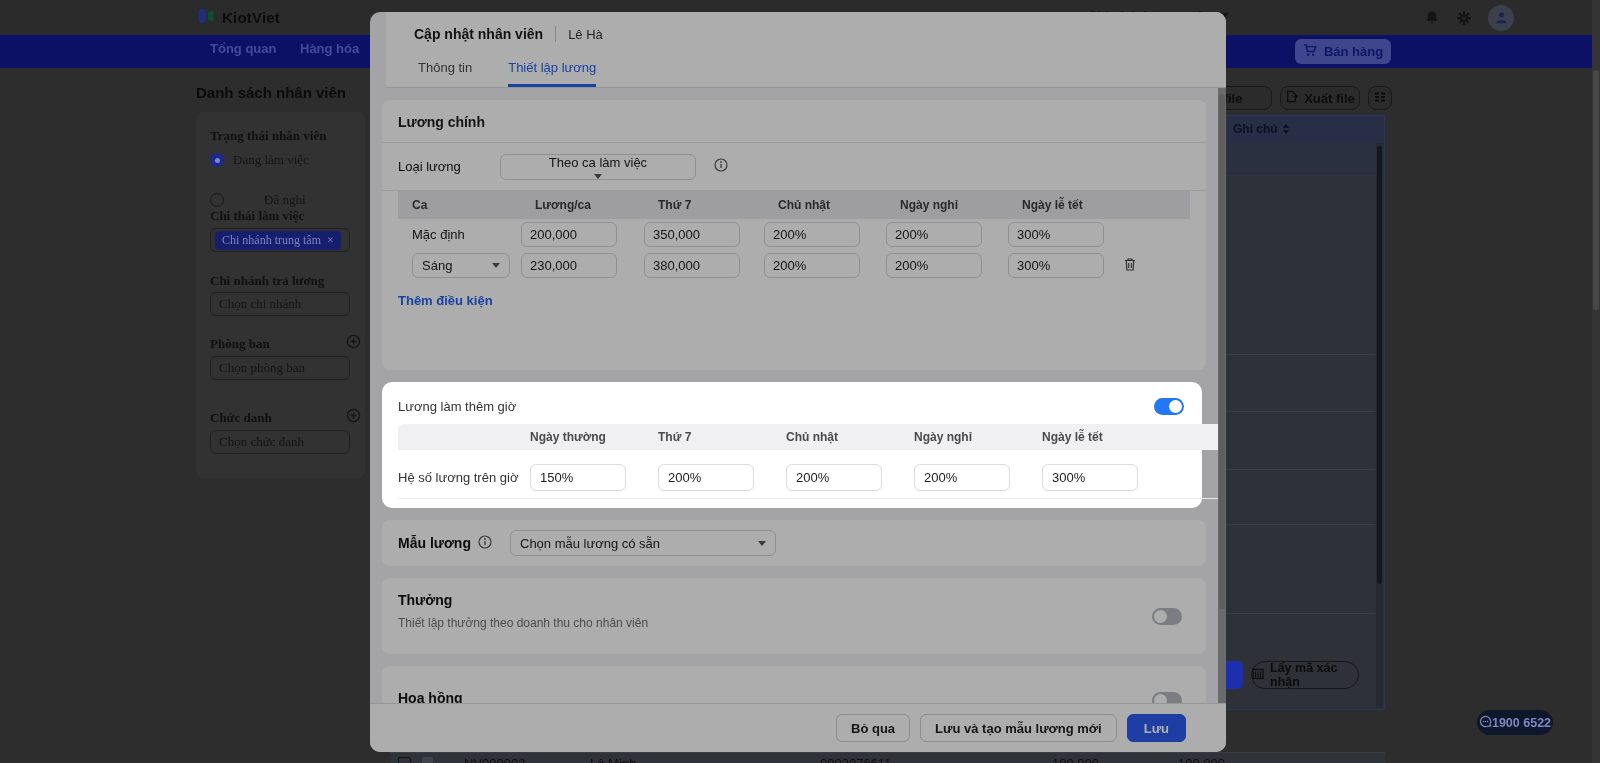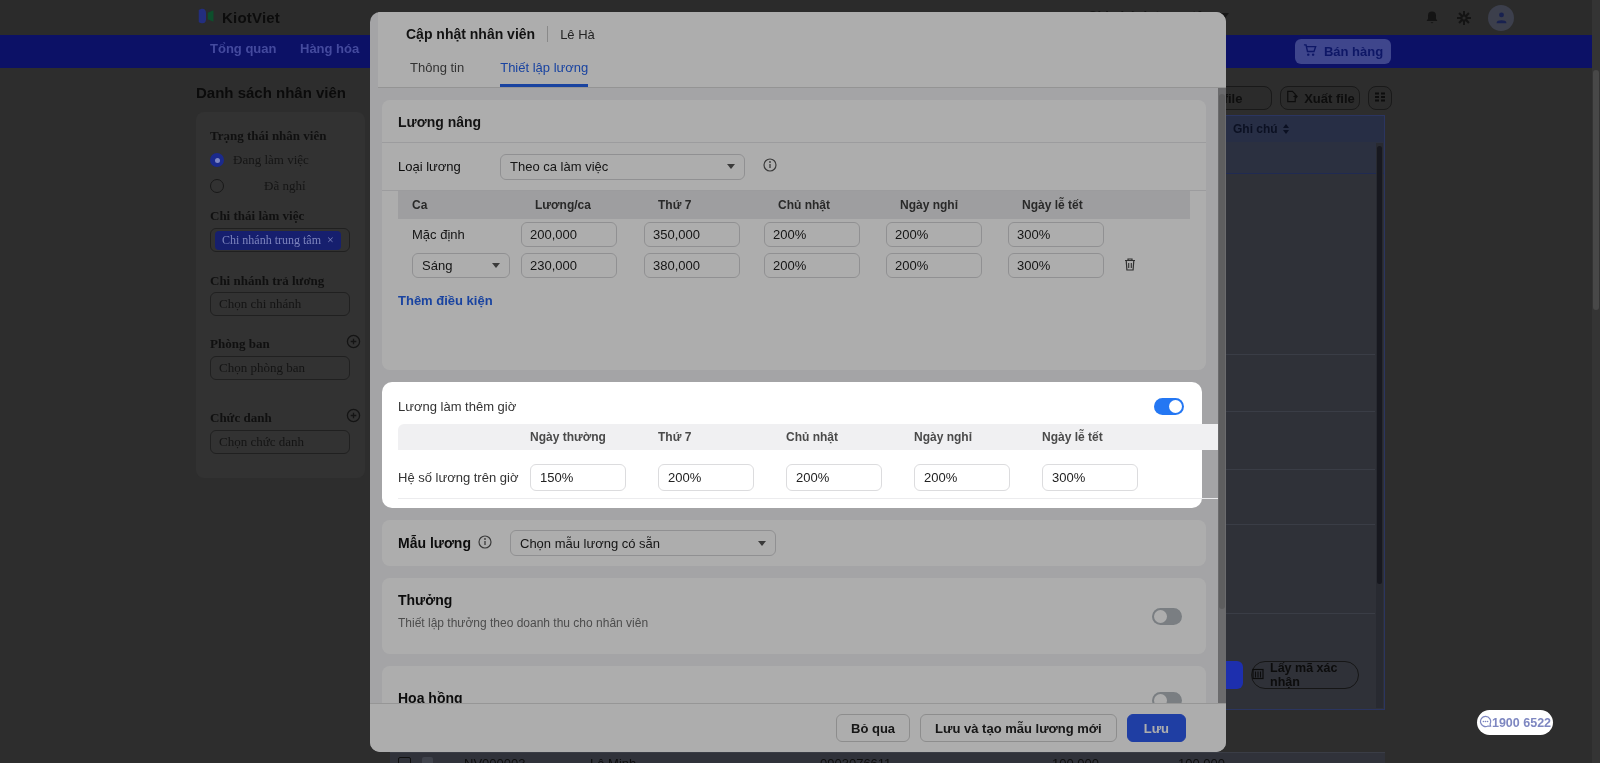--- a/index.html
+++ b/index.html
@@ -42,28 +42,28 @@
   .d-line{position:absolute;left:1px;right:9px;height:1px;background:#3a3d46;}
   .bg-vscroll{position:absolute;right:1px;top:27px;width:7px;bottom:1px;background:#282a31;}
   .bg-vthumb{position:absolute;left:1px;top:3px;width:5px;height:438px;border-radius:3px;background:#17181f;}
   .stub-btn{position:absolute;left:813px;top:545px;width:39px;height:28px;background:#1d2fae;border-radius:6px;}
   .code-btn{position:absolute;left:860px;top:545px;width:108px;height:28px;border:1px solid #161616;border-radius:14px;box-sizing:border-box;
             display:flex;align-items:center;justify-content:center;gap:6px;font-weight:bold;font-size:12.5px;color:#0c0c0c;background:#2f3138;}
   .bottom-row{position:absolute;left:390px;top:752px;width:995px;height:11px;background:#30323a;border-top:1px solid #3a3d46;color:#0e0e0e;}
   .br-item{position:absolute;top:3px;font-size:13px;}
   .br-check{position:absolute;left:8px;top:4px;width:11px;height:11px;border:1px solid #101010;border-radius:2px;}
   .br-ic{position:absolute;left:32px;top:4px;width:11px;height:11px;background:#40434c;border-radius:2px;}
-  .support-pill{position:absolute;left:1477px;top:710px;width:76px;height:25px;background:#ffffff;border-radius:14px;
+  .support-pill{position:absolute;left:1477px;top:710px;width:76px;height:25px;background:#0f172a;border-radius:14px;
                 display:flex;align-items:center;justify-content:center;color:#7e87c1;font-weight:bold;font-size:12.5px;}
   .page-scroll{position:absolute;right:0;top:0;width:8px;height:763px;background:#343434;}
   .page-thumb{position:absolute;left:1px;top:70px;width:6px;height:240px;border-radius:3px;background:#484848;}
   
   .modal{position:absolute;left:370px;top:12px;width:856px;height:740px;background:#a4a4a6;border-radius:10px;overflow:hidden;z-index:10;}
   .dim{filter:brightness(0.68);}
-  .m-header{position:absolute;left:8px;top:0;width:940px;height:76px;background:#ffffff;border-bottom:1px solid #d9d9d9;box-sizing:border-box;}
+  .m-header{position:absolute;left:16px;top:0;width:940px;height:76px;background:#ffffff;border-bottom:1px solid #d9d9d9;box-sizing:border-box;}
   .m-title-row{position:absolute;left:28px;top:14px;display:flex;align-items:center;gap:12px;}
   .m-title{font-size:14px;font-weight:bold;color:#1a1a1a;}
   .m-vbar{width:1px;height:16px;background:#c9c9c9;}
   .m-name{font-size:13px;color:#333;}
   .m-close{position:absolute;right:40px;top:12px;font-size:17px;color:#3a3a3a;cursor:pointer;line-height:1;}
   .m-tabs{position:absolute;left:32px;bottom:0;display:flex;gap:36px;}
   .m-tab{padding-bottom:9px;font-size:13px;color:#4b4b4b;}
   .m-tab.active{color:#2563eb;border-bottom:3px solid #2563eb;}
   .m-body{position:absolute;left:0;top:76px;right:8px;bottom:49px;padding:12px;}
   .card{background:#ffffff;border-radius:8px;margin-bottom:12px;}
@@ -165,21 +165,21 @@
   </div>
 
   <div class="page-title">Danh sách nhân viên</div>
 
   <div class="filter-card">
     <div class="f-label" style="top:16px;">Trạng thái nhân viên</div>
     <div class="radio-row" style="top:40px;">
       <span class="radio sel"></span>
       <span>Đang làm việc</span>
     </div>
-    <div class="radio-row" style="top:66px;gap:40px;">
+    <div class="radio-row" style="top:80px;gap:40px;">
       <span class="radio unsel"></span>
       <span>Đã nghỉ</span>
     </div>
     <div class="f-label" style="top:96px;">Chi thái làm việc</div>
     <div class="f-input" style="top:116px;">
       <span class="tag-pill">
         <span>Chi nhánh trung tâm</span>
         <span>×</span>
       </span>
     </div>
@@ -298,24 +298,24 @@
       <span class="m-close">×</span>
       <div class="m-tabs">
         <div class="m-tab">Thông tin</div>
         <div class="m-tab active">Thiết lập lương</div>
       </div>
     </div>
 
     <div class="m-body">
 
       <div class="card dim" style="height:270px;overflow:hidden;">
-        <div class="card-title">Lương nâng</div>
+        <div class="card-title">Lương chính</div>
         <div class="row-flex" style="height:48px;border-bottom:1px solid #e6e6e8;">
           <span style="width:102px;">Loại lương</span>
-          <div class="sel-box" style="width:245px;">
+          <div class="sel-box" style="width:196px;flex-direction:column;">
             <span>Theo ca làm việc</span>
             <span class="caret" style="border-top-color:#555;"></span>
           </div>
           <span class="info-ic" style="margin-left:18px;">
             <svg width="14" height="14" viewBox="0 0 14 14">
                 <circle cx="7" cy="7" r="6" fill="none" stroke="#555" stroke-width="1.2"></circle>
                 <rect x="6.35" y="6" width="1.3" height="4" fill="#555"></rect>
                 <circle cx="7" cy="4" r=".9" fill="#555"></circle>
               </svg>
           </span>

